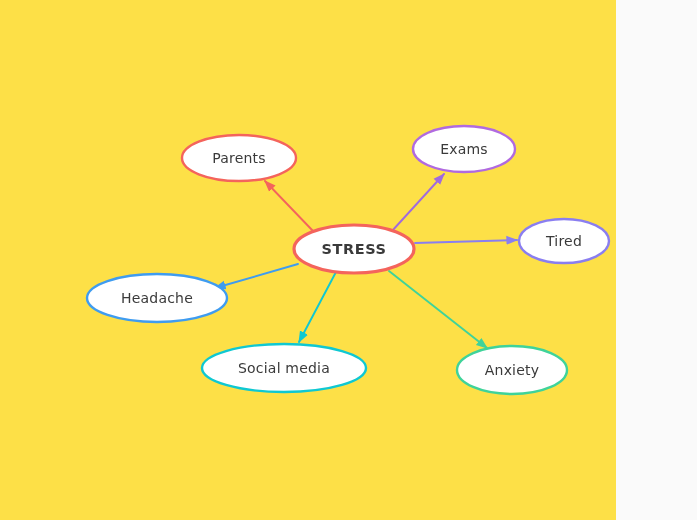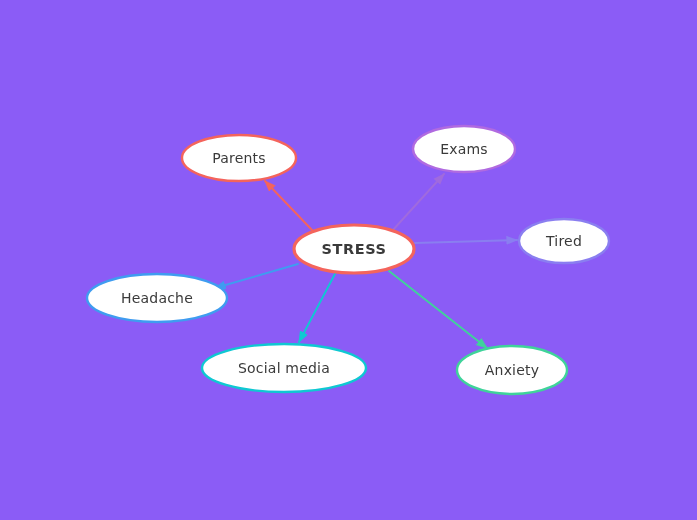--- a/index.html
+++ b/index.html
@@ -9,23 +9,23 @@
   }
   body {
     width: 697px;
     height: 520px;
     background: #fafafa;
     font-family: "DejaVu Sans", sans-serif;
     overflow: hidden;
   }
   #canvas-wrap {
     position: relative;
-    width: 697px;
+    width: 616px;
     height: 520px;
-    background: #8b5cf6;
+    background: #fde047;
   }
   svg#mindmap {
     display: block;
     width: 697px;
     height: 520px;
   }
   .node-ellipse {
     fill: #ffffff;
   }
   .node-label {

